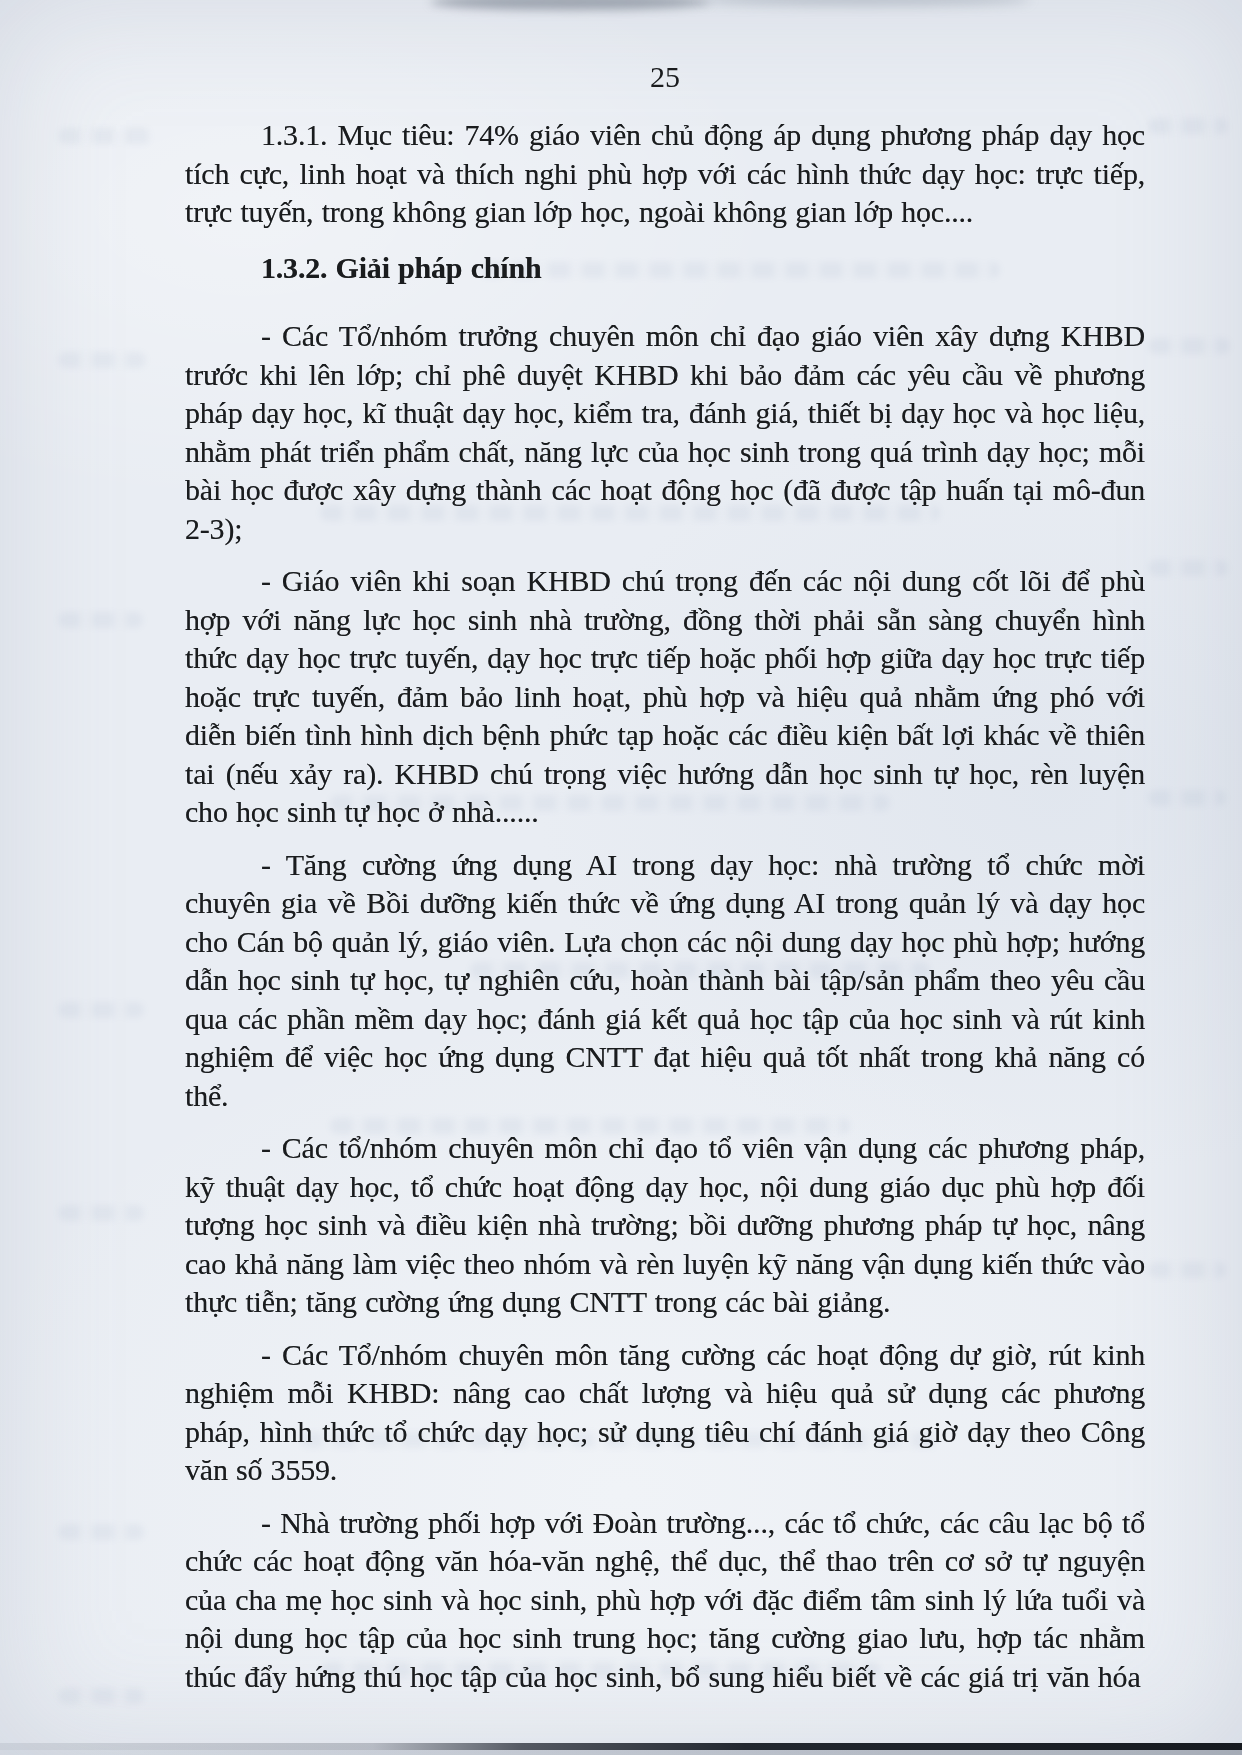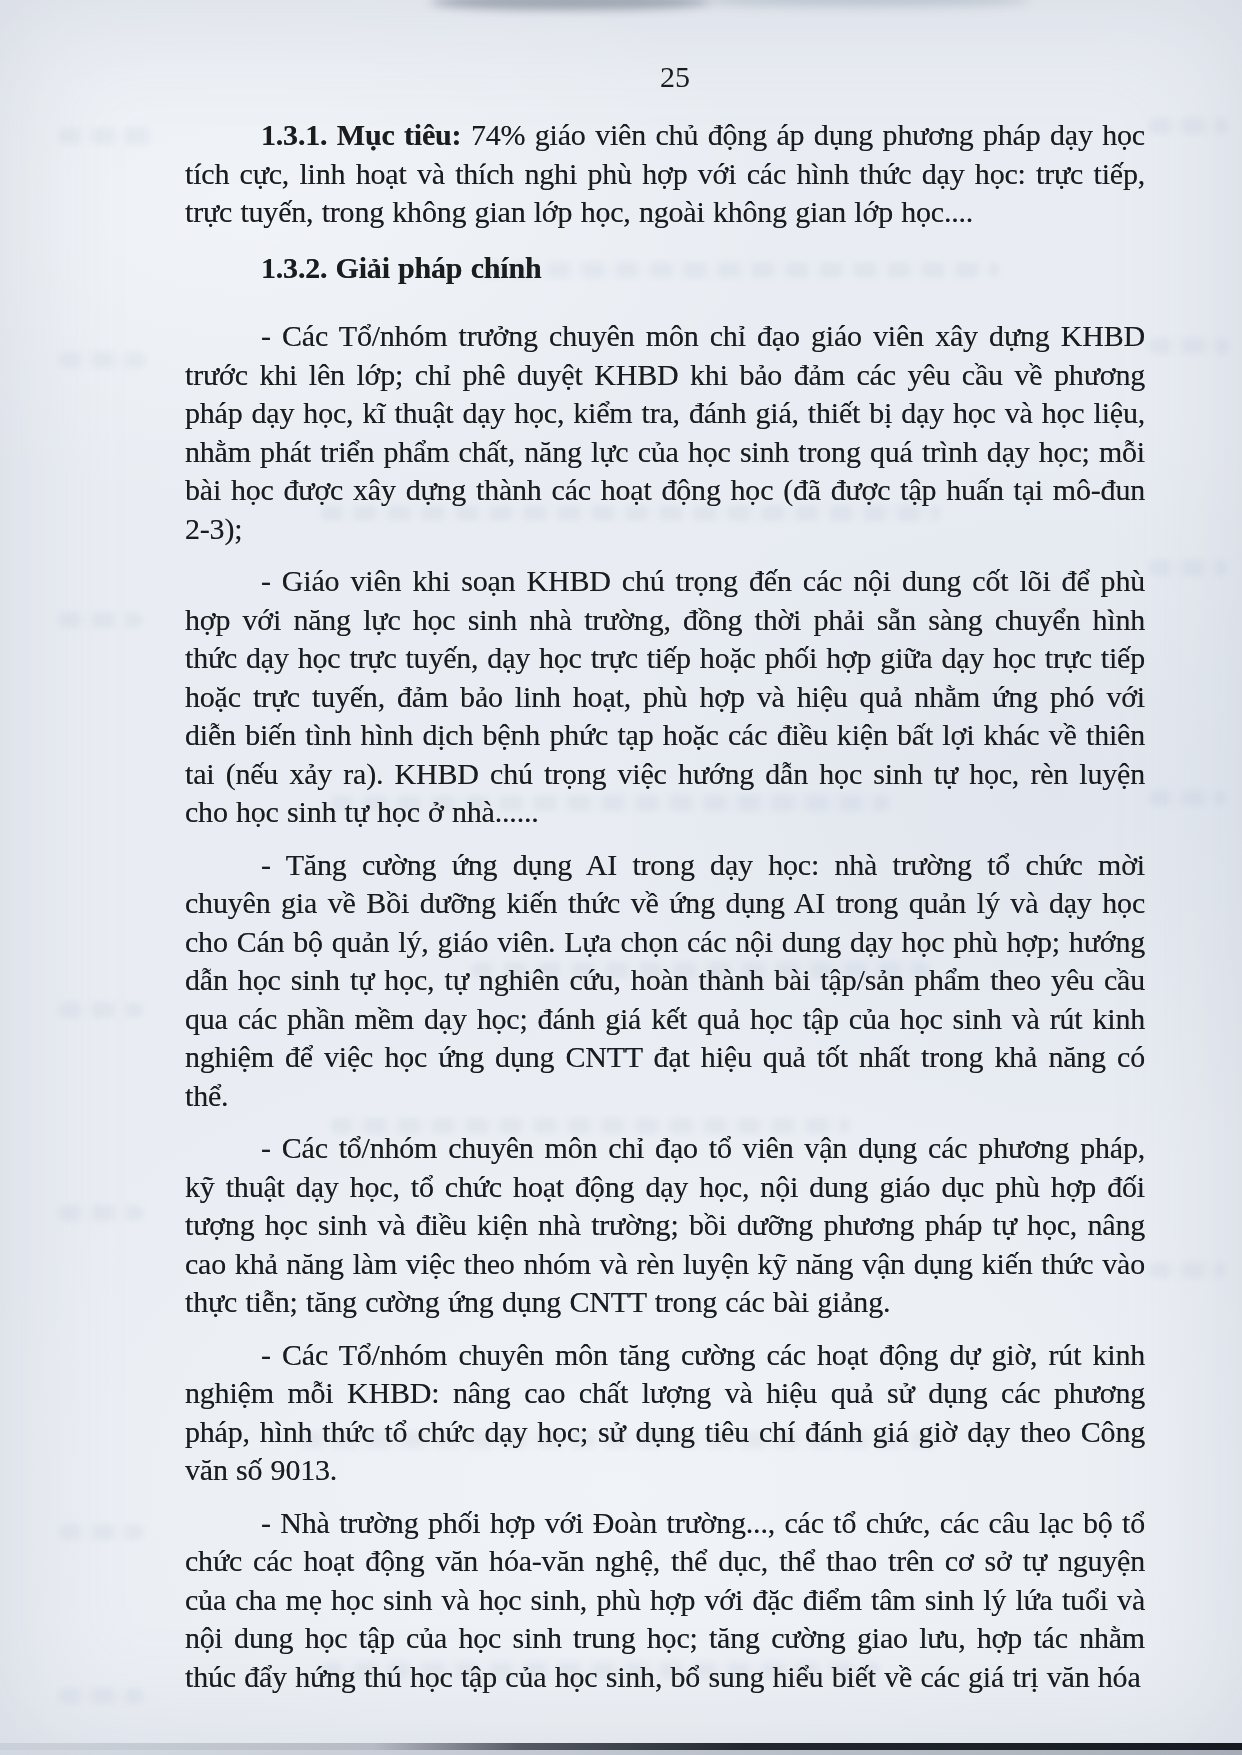--- a/index.html
+++ b/index.html
@@ -24,21 +24,21 @@
   .vignette {
     position: absolute;
     inset: 0;
     box-shadow: inset 0 0 120px rgba(150,160,180,0.25);
     pointer-events: none;
   }
 
   .page-number {
     position: absolute;
     top: 58px;
-    left: 195px;
+    left: 185px;
     width: 960px;
     text-align: center;
     font-size: 30px;
     line-height: 38px;
   }
 
   .text-column {
     position: absolute;
     top: 116px;
     left: 185px;
@@ -53,21 +53,21 @@
 
   .para {
     margin: 0 0 14px 0;
     text-indent: 76px;
   }
   .heading {
     margin: 17px 0 30px 0;
     text-indent: 76px;
     font-weight: bold;
   }
-  .bold-run { font-weight: bold; }
+  .bold-run { font-weight: normal; }
 
   
   .ghost {
     position: absolute;
     height: 16px;
     border-radius: 8px;
     background: repeating-linear-gradient(to right,
       rgba(120,140,175,0.30) 0 22px,
       rgba(120,140,175,0.05) 22px 34px);
     opacity: 0.28;
@@ -164,20 +164,20 @@
   <p class="heading">1.3.2. Giải pháp chính</p>
 
   <p class="para">- Các Tổ/nhóm trưởng chuyên môn chỉ đạo giáo viên xây dựng KHBD trước khi lên lớp; chỉ phê duyệt KHBD khi bảo đảm các yêu cầu về phương pháp dạy học, kĩ thuật dạy học, kiểm tra, đánh giá, thiết bị dạy học và học liệu, nhằm phát triển phẩm chất, năng lực của học sinh trong quá trình dạy học; mỗi bài học được xây dựng thành các hoạt động học (đã được tập huấn tại mô-đun 2-3);</p>
 
   <p class="para">- Giáo viên khi soạn KHBD chú trọng đến các nội dung cốt lõi để phù hợp với năng lực học sinh nhà trường, đồng thời phải sẵn sàng chuyển hình thức dạy học trực tuyến, dạy học trực tiếp hoặc phối hợp giữa dạy học trực tiếp hoặc trực tuyến, đảm bảo linh hoạt, phù hợp và hiệu quả nhằm ứng phó với diễn biến tình hình dịch bệnh phức tạp hoặc các điều kiện bất lợi khác về thiên tai (nếu xảy ra). KHBD chú trọng việc hướng dẫn học sinh tự học, rèn luyện cho học sinh tự học ở nhà......</p>
 
   <p class="para">- Tăng cường ứng dụng AI trong dạy học: nhà trường tổ chức mời chuyên gia về Bồi dưỡng kiến thức về ứng dụng AI trong quản lý và dạy học cho Cán bộ quản lý, giáo viên. Lựa chọn các nội dung dạy học phù hợp; hướng dẫn học sinh tự học, tự nghiên cứu, hoàn thành bài tập/sản phẩm theo yêu cầu qua các phần mềm dạy học; đánh giá kết quả học tập của học sinh và rút kinh nghiệm để việc học ứng dụng CNTT đạt hiệu quả tốt nhất trong khả năng có thể.</p>
 
   <p class="para">- Các tổ/nhóm chuyên môn chỉ đạo tổ viên vận dụng các phương pháp, kỹ thuật dạy học, tổ chức hoạt động dạy học, nội dung giáo dục phù hợp đối tượng học sinh và điều kiện nhà trường; bồi dưỡng phương pháp tự học, nâng cao khả năng làm việc theo nhóm và rèn luyện kỹ năng vận dụng kiến thức vào thực tiễn; tăng cường ứng dụng CNTT trong các bài giảng.</p>
 
-  <p class="para">- Các Tổ/nhóm chuyên môn tăng cường các hoạt động dự giờ, rút kinh nghiệm mỗi KHBD: nâng cao chất lượng và hiệu quả sử dụng các phương pháp, hình thức tổ chức dạy học; sử dụng tiêu chí đánh giá giờ dạy theo Công văn số 9013.</p>
+  <p class="para">- Các Tổ/nhóm chuyên môn tăng cường các hoạt động dự giờ, rút kinh nghiệm mỗi KHBD: nâng cao chất lượng và hiệu quả sử dụng các phương pháp, hình thức tổ chức dạy học; sử dụng tiêu chí đánh giá giờ dạy theo Công văn số 3559.</p>
 
   <p class="para">- Nhà trường phối hợp với Đoàn trường..., các tổ chức, các câu lạc bộ tổ chức các hoạt động văn hóa-văn nghệ, thể dục, thể thao trên cơ sở tự nguyện của cha mẹ học sinh và học sinh, phù hợp với đặc điểm tâm sinh lý lứa tuổi và nội dung học tập của học sinh trung học; tăng cường giao lưu, hợp tác nhằm thúc đẩy hứng thú học tập của học sinh, bổ sung hiểu biết về các giá trị văn hóa</p>
 
 </div>
 
 <div class="bottom-line"></div>
 <div class="bottom-line-soft"></div>
 
 </body></html>

